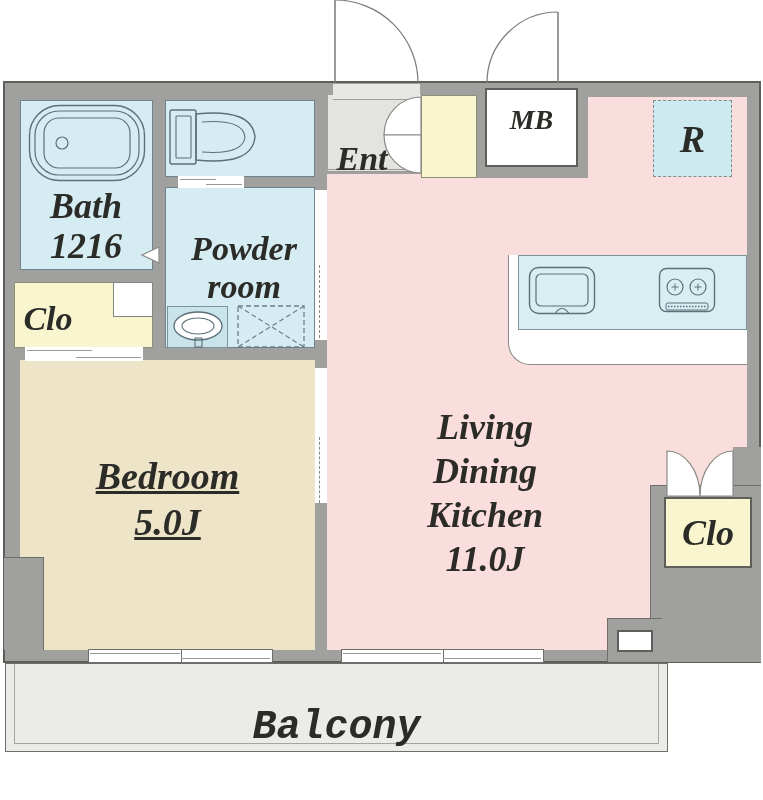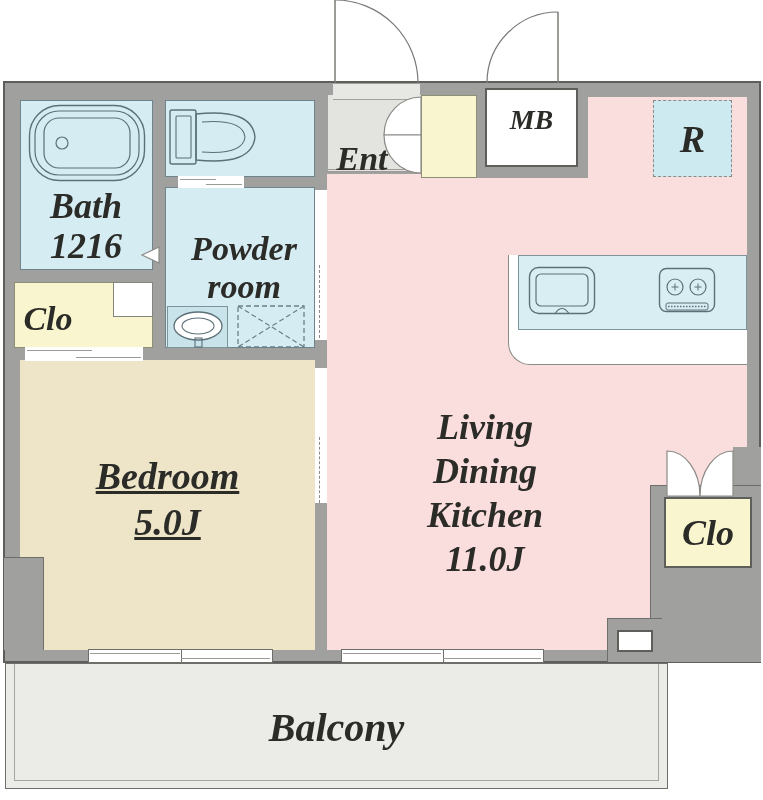--- a/index.html
+++ b/index.html
@@ -137,21 +137,21 @@
     <div class="divider"></div>
       <div class="la"></div>
       <div class="lb"></div>
   </div>
   <div class="abs win" style="left:341px;top:649px;width:203px;height:14px;">
     <div class="divider"></div>
       <div class="la"></div>
       <div class="lb"></div>
   </div>
 
-  <div class="abs" style="left:5px;top:663px;width:663px;height:126px;background:var(--balcony-gray);border:1.5px solid #6e6e6a;">
+  <div class="abs" style="left:5px;top:663px;width:663px;height:89px;background:var(--balcony-gray);border:1.5px solid #6e6e6a;font-family:Liberation Mono, monospace;">
     <div class="abs" style="left:8px;top:0;right:8px;bottom:7px;border-left:1px solid #a4a4a0;border-right:1px solid #a4a4a0;border-bottom:1px solid #a4a4a0;"></div>
     <div class="lbl" style="left:0;width:100%;top:42px;font-size:40px;">Balcony</div>
   </div>
 
   <div class="lbl" style="left:22px;top:186px;font-size:36px;text-align:left;padding-left:28px;">
     <span>Bath</span>
       <span>1216</span>
   </div>
   <div class="lbl" style="left:169px;width:150px;top:210px;font-size:34px;margin-top:20px;">
     <span>Powder</span>

